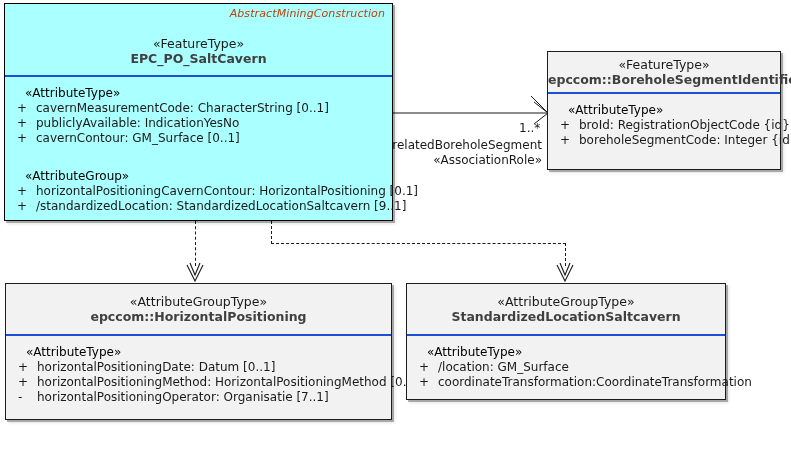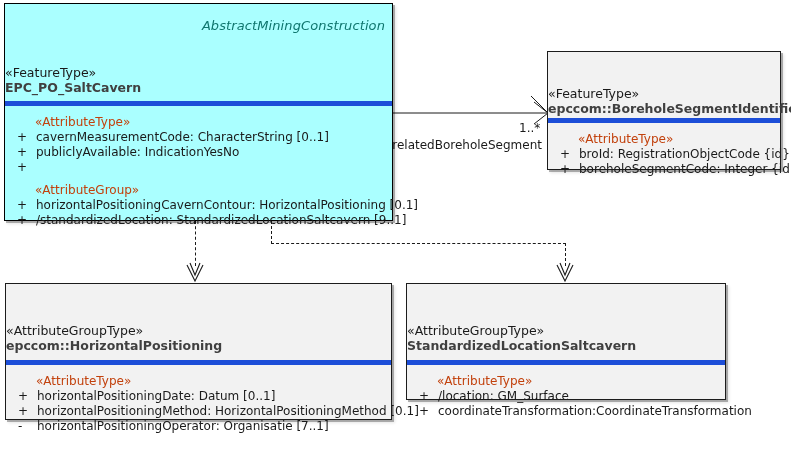--- a/index.html
+++ b/index.html
@@ -26,61 +26,59 @@
     background: #f2f2f2;
     box-shadow: 2px 2px 0 0 rgba(0,0,0,0.28), 3px 3px 3px 0 rgba(0,0,0,0.10);
   }
   .uml-box.cyan {
     background: #aaffff;
     border: 1px solid #000000;
   }
   .uml-box .compartment-head {
     position: relative;
     box-sizing: border-box;
-    border-bottom: 5px solid #1d4ed8;
-    text-align: left;
-    margin-top: 29px;
+    border-bottom: 2px solid #1d4ed8;
+    text-align: center;
   }
   .uml-box .compartment-body {
     position: relative;
     box-sizing: border-box;
   }
 
   .frame-label {
     position: absolute;
     top: 3px;
     right: 7px;
     font-style: italic;
-    font-size: 13px;
-    color: #0f766e;
+    font-size: 11px;
+    color: #c2410c;
     letter-spacing: 0.1px;
     white-space: nowrap;
-    margin-top: 11px;
   }
 
   .stereotype {
     font-size: 12.5px;
     color: #1a1a1a;
     line-height: 1.18;
     white-space: nowrap;
   }
   .classname {
     font-size: 12.5px;
     font-weight: bold;
     color: #404040;
     line-height: 1.18;
     white-space: nowrap;
   }
 
   .group-label {
     font-size: 12px;
-    color: #c2410c;
+    color: #000000;
     white-space: nowrap;
     line-height: 1.25;
-    padding-left: 30px;
+    padding-left: 20px;
   }
   .attr-row {
     display: block;
     position: relative;
     font-size: 12px;
     color: #1a1a1a;
     white-space: nowrap;
     line-height: 1.25;
     padding-left: 31px;
   }
@@ -155,20 +153,21 @@
   <div class="dashed-v" style="left:195px; top:221px; height:45px;"></div>
 
   <div class="dashed-v" style="left:271px; top:221px; height:23px;"></div>
   <div class="dashed-h" style="left:271px; top:243px; width:295px;"></div>
   <div class="dashed-v" style="left:565px; top:243px; height:23px;"></div>
 
   <div class="mult-label" style="left:519px; top:121px;">1..*</div>
 
   <div class="assoc-label" style="left:288px; top:138px; width:254px;">
     <div>+relatedBoreholeSegment</div>
+    <div>«AssociationRole»</div>
   </div>
 
   <div class="uml-box cyan" style="left:4px; top:3px; width:389px; height:218px;">
 
     <div class="frame-label">AbstractMiningConstruction</div>
 
     <div class="compartment-head" style="height:73px; padding-top:33px;">
       <div class="stereotype">«FeatureType»</div>
       <div class="classname">EPC_PO_SaltCavern</div>
     </div>
@@ -178,20 +177,21 @@
       <div class="attr-row">
         <span class="vis">+</span>
         <span>cavernMeasurementCode: CharacterString [0..1]</span>
       </div>
       <div class="attr-row">
         <span class="vis">+</span>
         <span>publiclyAvailable: IndicationYesNo</span>
       </div>
       <div class="attr-row">
         <span class="vis">+</span>
+        <span>cavernContour: GM_Surface [0..1]</span>
       </div>
 
       <div class="group-label" style="margin-top:23px;">«AttributeGroup»</div>
       <div class="attr-row">
         <span class="vis">+</span>
         <span>horizontalPositioningCavernContour: HorizontalPositioning [0.1]</span>
       </div>
       <div class="attr-row">
         <span class="vis">+</span>
         <span>/standardizedLocation: StandardizedLocationSaltcavern [9..1]</span>

